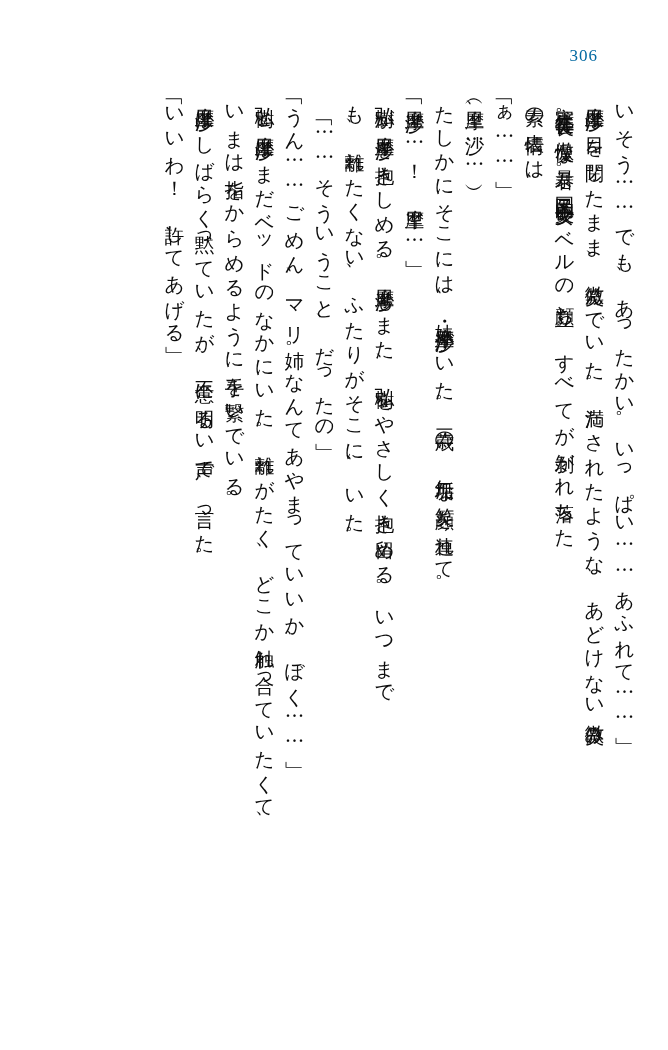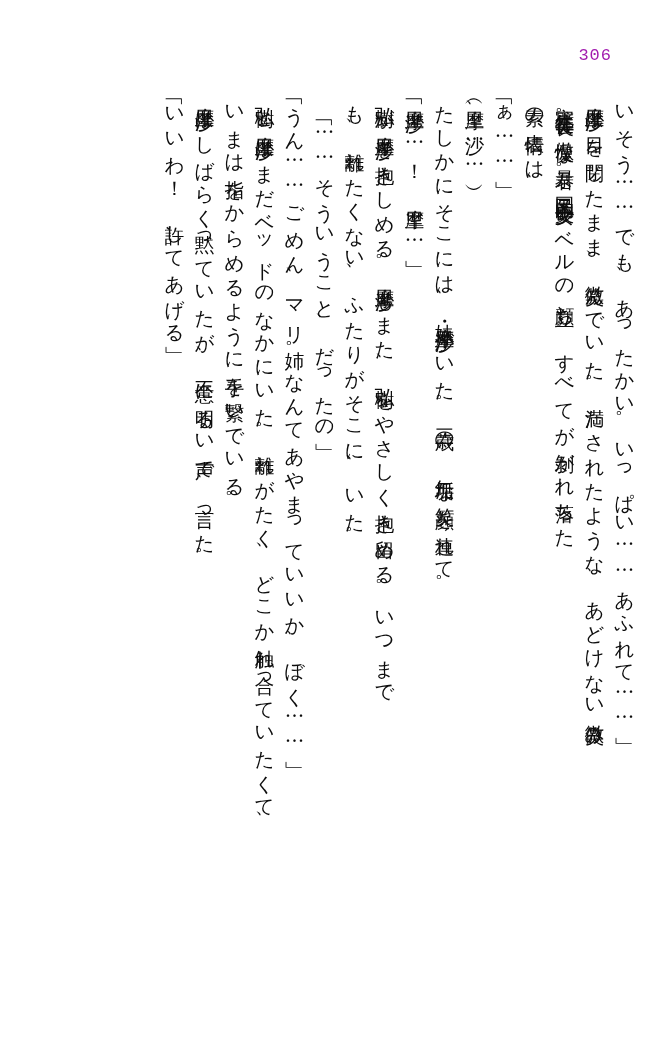--- a/index.html
+++ b/index.html
@@ -17,25 +17,25 @@
   .page {
     position: relative;
     width: 668px;
     height: 1050px;
     background: #ffffff;
     box-sizing: border-box;
   }
   .page-number {
     position: absolute;
     top: 46px;
-    right: 56px;
+    right: 70px;
     font-size: 17px;
     letter-spacing: 1px;
-    color: #a21caf;
-    font-family: Liberation Mono, monospace;
+    color: #0369a1;
+    font-family: Liberation Serif, serif;
   }
   .text-body {
     position: absolute;
     top: 92px;
     left: 34px;
     right: 34px;
     bottom: 40px;
     display: flex;
     flex-direction: row-reverse;
     justify-content: flex-start;

